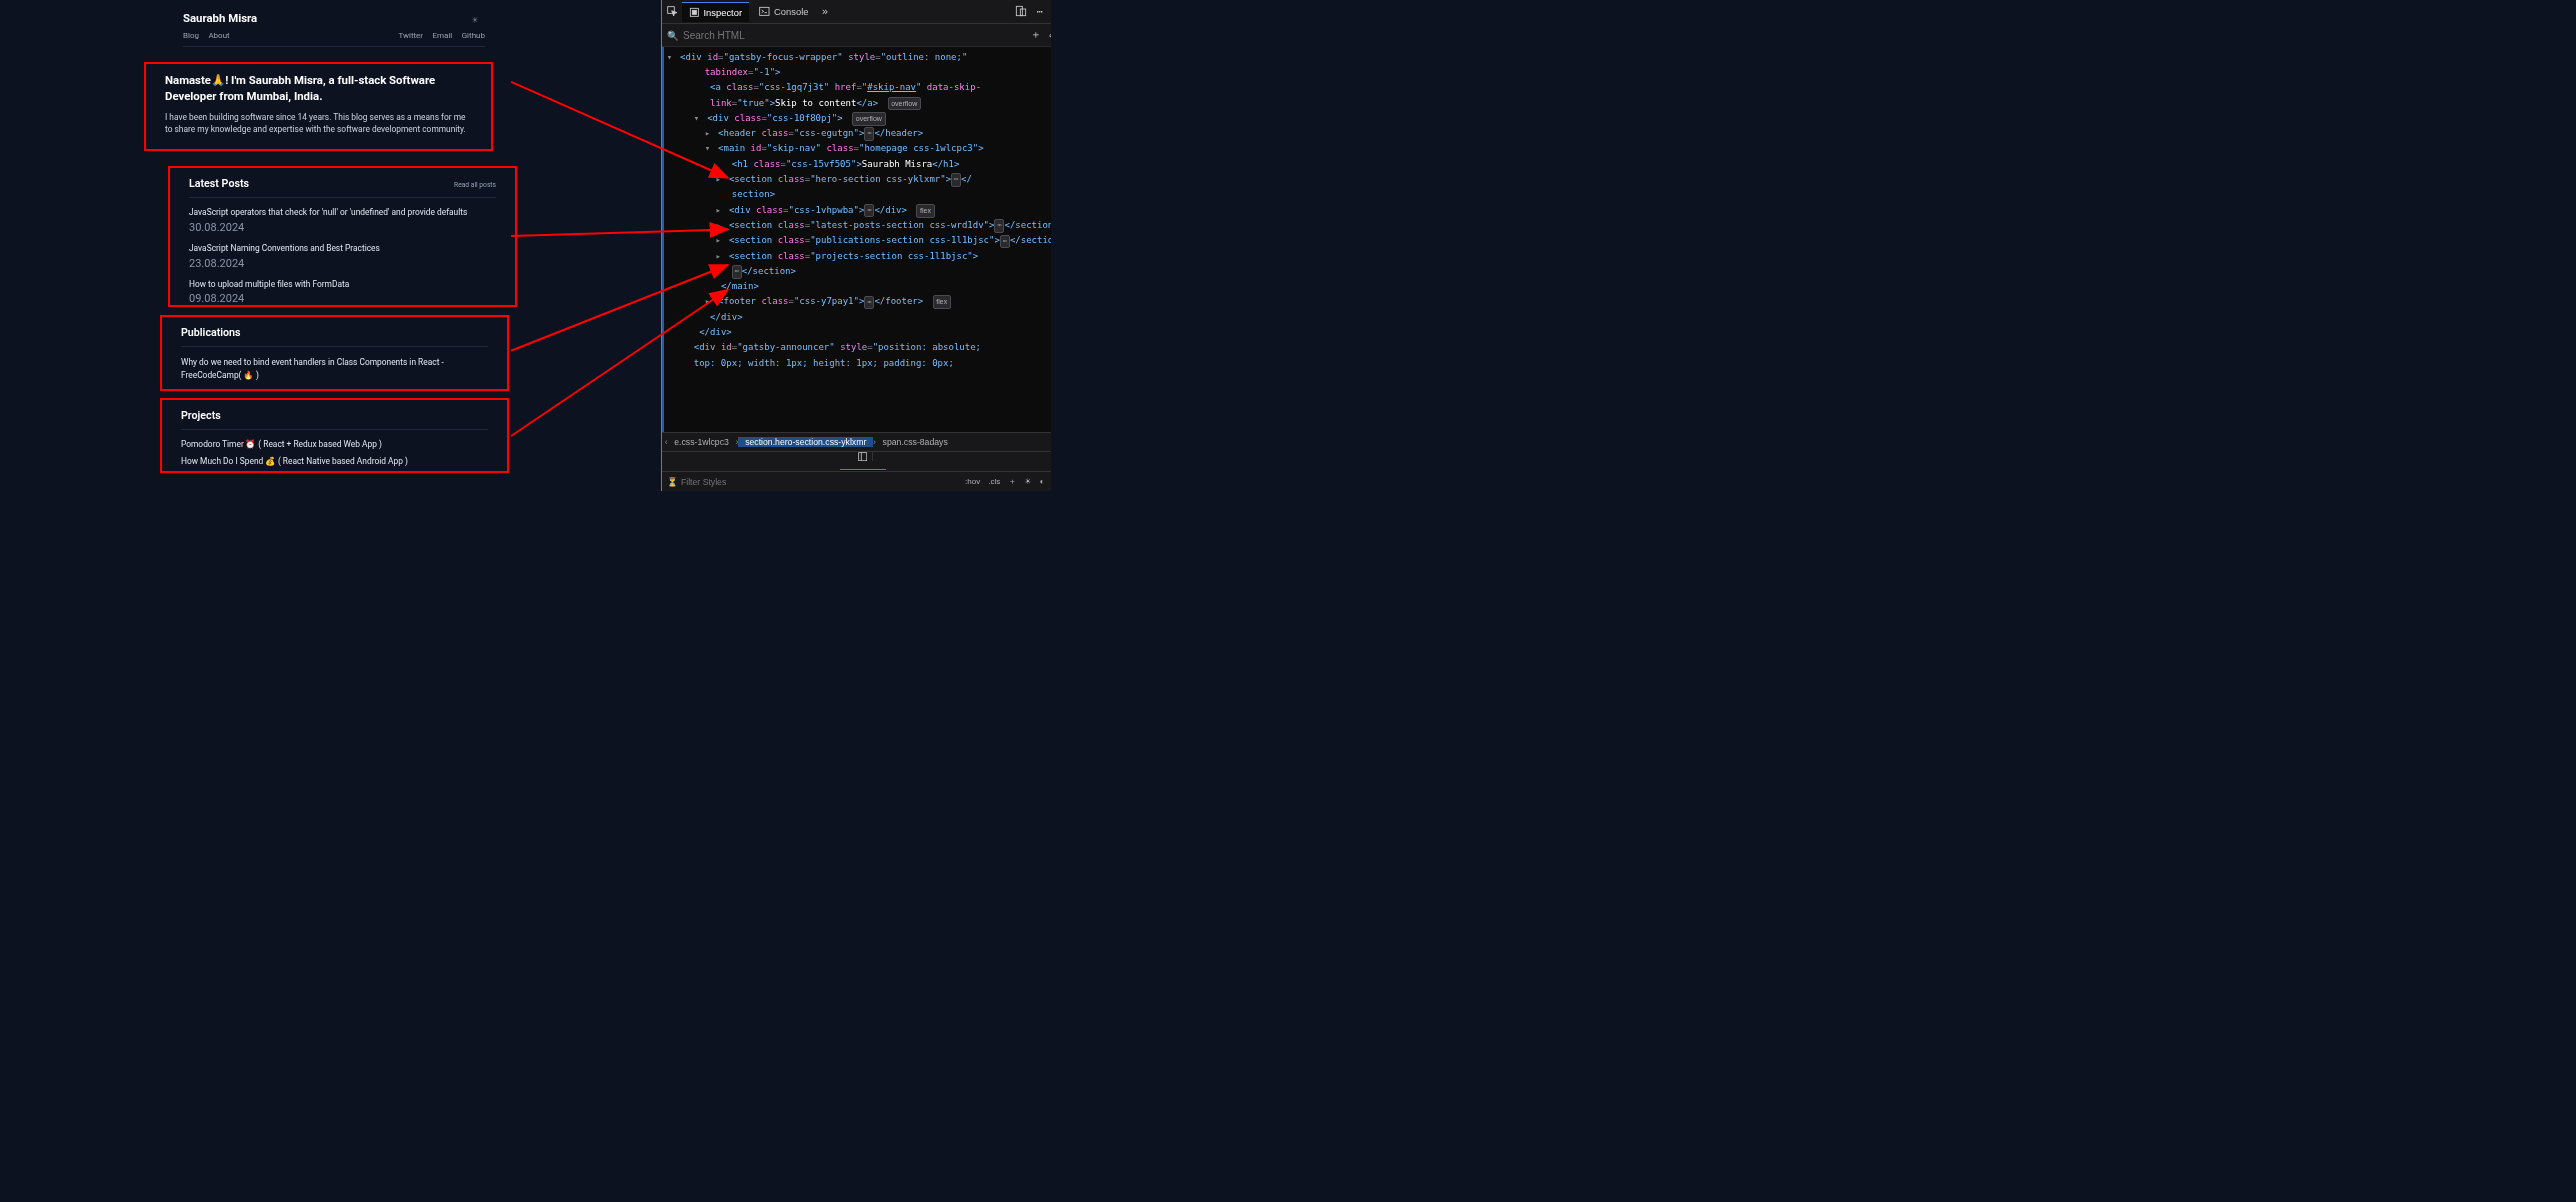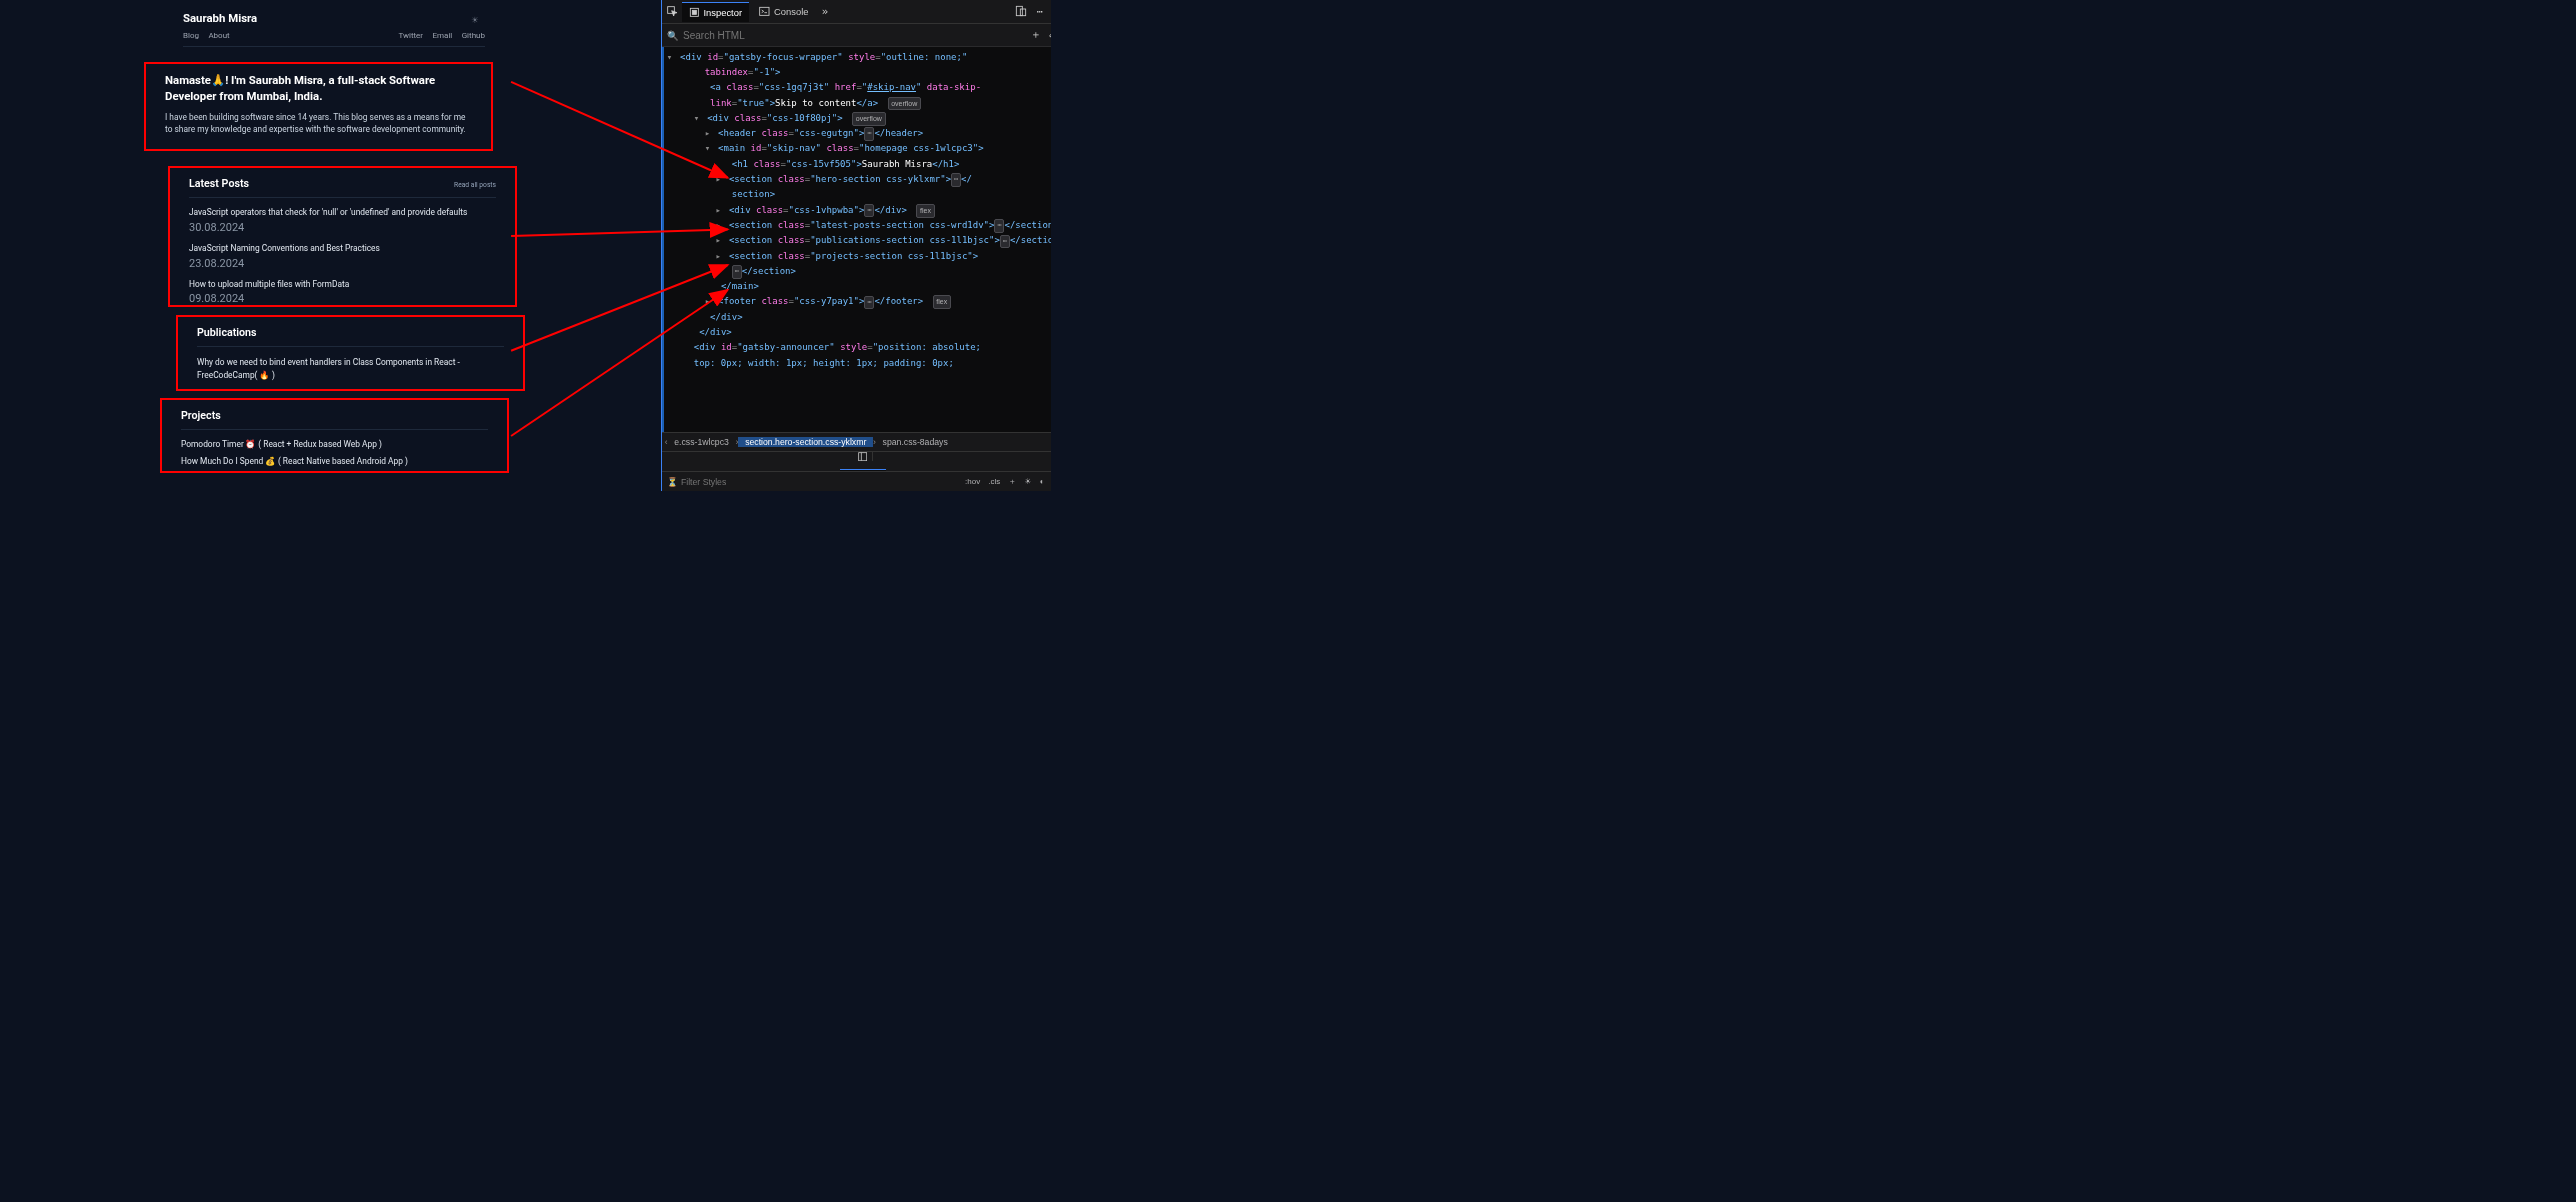--- a/index.html
+++ b/index.html
@@ -65,21 +65,21 @@
     border-bottom: 0.7px solid #1e293b;
     margin-bottom: 9.4px;
     display: flex;
     justify-content: space-between;
     align-items: baseline;
   }
   .read-all { font-size: 6.7px; color: #94a3b8; font-weight: 400; }
   .post { margin-bottom: 9.4px; }
   .post-title { font-size: 8.4px; color: #e2e8f0; margin-bottom: 3.4px; }
   .post-date { font-size: 11px; color: #8b96a5; }
-  .pubs-box { top: 315px; left: 176px; width: 349px; height: 76px; }
+  .pubs-box { top: 315px; left: 160px; width: 349px; height: 76px; }
   .pub-item { font-size: 8.4px; color: #e2e8f0; line-height: 1.5; }
   .proj-box { top: 398px; left: 160px; width: 349px; height: 75px; }
   .proj-item { font-size: 8.4px; color: #e2e8f0; margin-bottom: 6.7px; }
 
   
   .arrow-overlay {
     position: absolute; top:0; left:0; width: 1051px; height: 491px;
     pointer-events: none; z-index: 5;
   }
 

